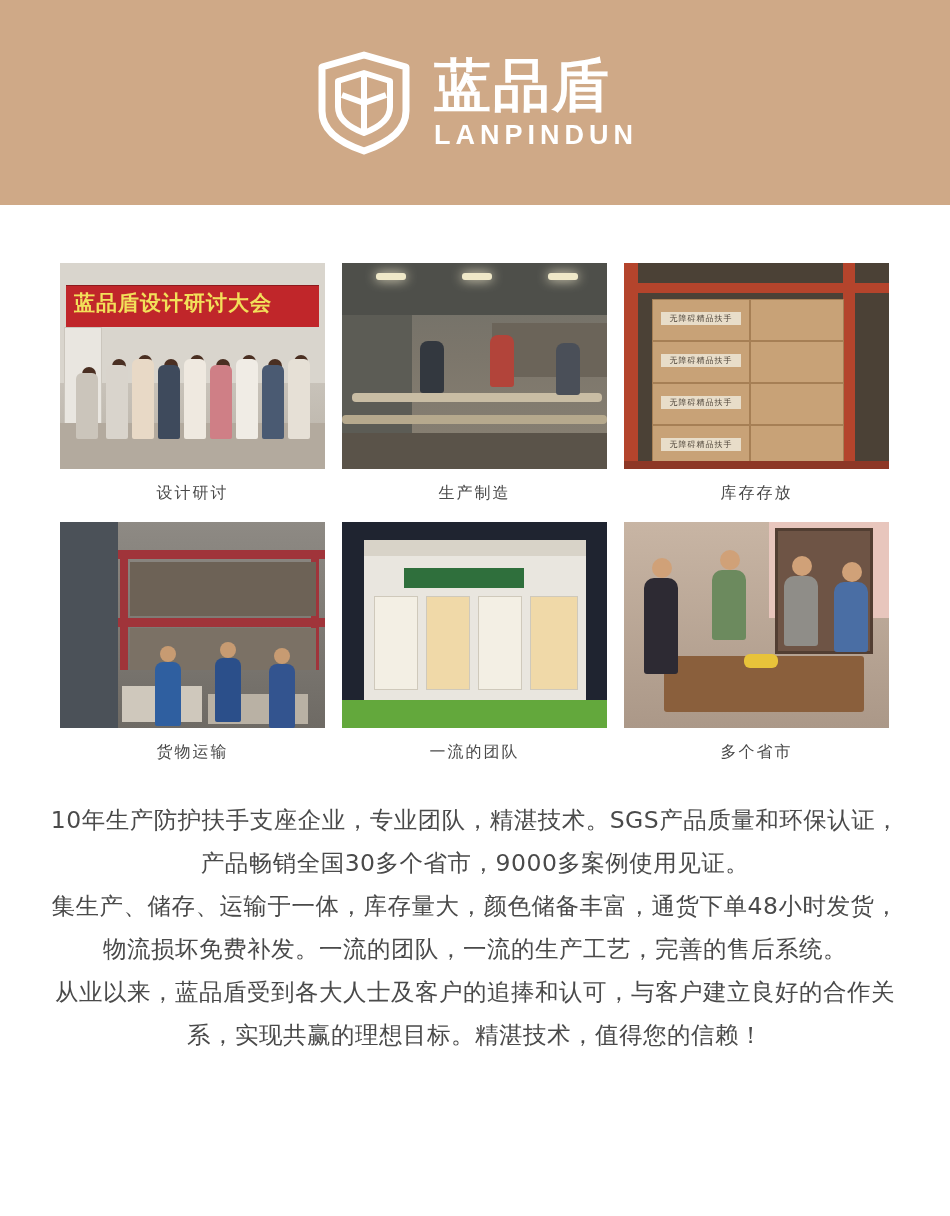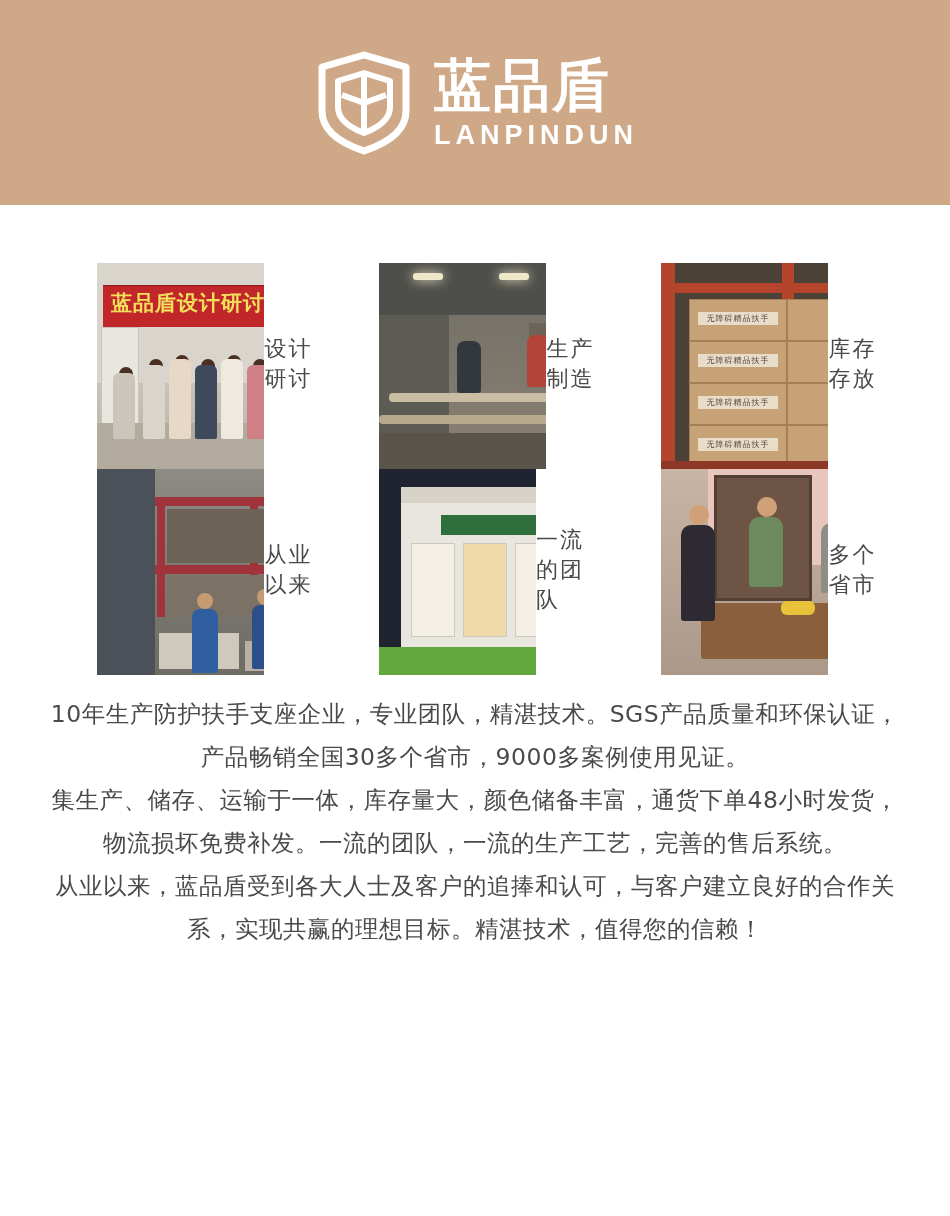--- a/index.html
+++ b/index.html
@@ -59,34 +59,33 @@
   
   .gallery {
     padding: 58px 60px 0 60px;
     display: grid;
     grid-template-columns: repeat(3, 265px);
     column-gap: 17px;
     row-gap: 0;
   }
   .cell {
     display: flex;
-    flex-direction: row;
+    flex-direction: column;
     align-items: center;
-    margin-left: 37px;
   }
   .photo {
     width: 265px;
     height: 206px;
     overflow: hidden;
     position: relative;
     background: #888;
   }
   .caption {
     font-family: "DejaVu Sans", sans-serif;
-    font-size: 22px;
+    font-size: 16px;
     color: #4a4a4a;
     margin: 14px 0 18px 0;
     letter-spacing: 2px;
   }
 
   
   .scene { position: absolute; inset: 0; }
 
   
   .p1 { background: linear-gradient(#d8d4cd 0%, #cfcac2 38%, #b9b2a7 100%); }
@@ -276,21 +275,21 @@
         <div class="goods" style="left:62px;bottom:6px;width:80px;height:36px;background:#cfc8bc;"></div>
         <div class="goods" style="left:148px;bottom:4px;width:100px;height:30px;background:#b9b1a4;"></div>
         <div class="manhead" style="left:100px;top:124px;"></div>
           <div class="man" style="left:95px;top:140px;"></div>
         <div class="manhead" style="left:160px;top:120px;"></div>
           <div class="man" style="left:155px;top:136px;background:#2b4f8a;"></div>
         <div class="manhead" style="left:214px;top:126px;"></div>
           <div class="man" style="left:209px;top:142px;background:#33548f;"></div>
       </div>
     </div>
-    <div class="caption">从业以来</div>
+    <div class="caption">货物运输</div>
   </div>
 
   <div class="cell">
     <div class="photo">
       <div class="scene p5">
         <div class="booth-top"></div>
         <div class="booth"></div>
         <div class="sign"></div>
         <div class="glass" style="left:32px;top:74px;width:42px;height:92px;"></div>
         <div class="glass warm" style="left:84px;top:74px;width:42px;height:92px;"></div>

